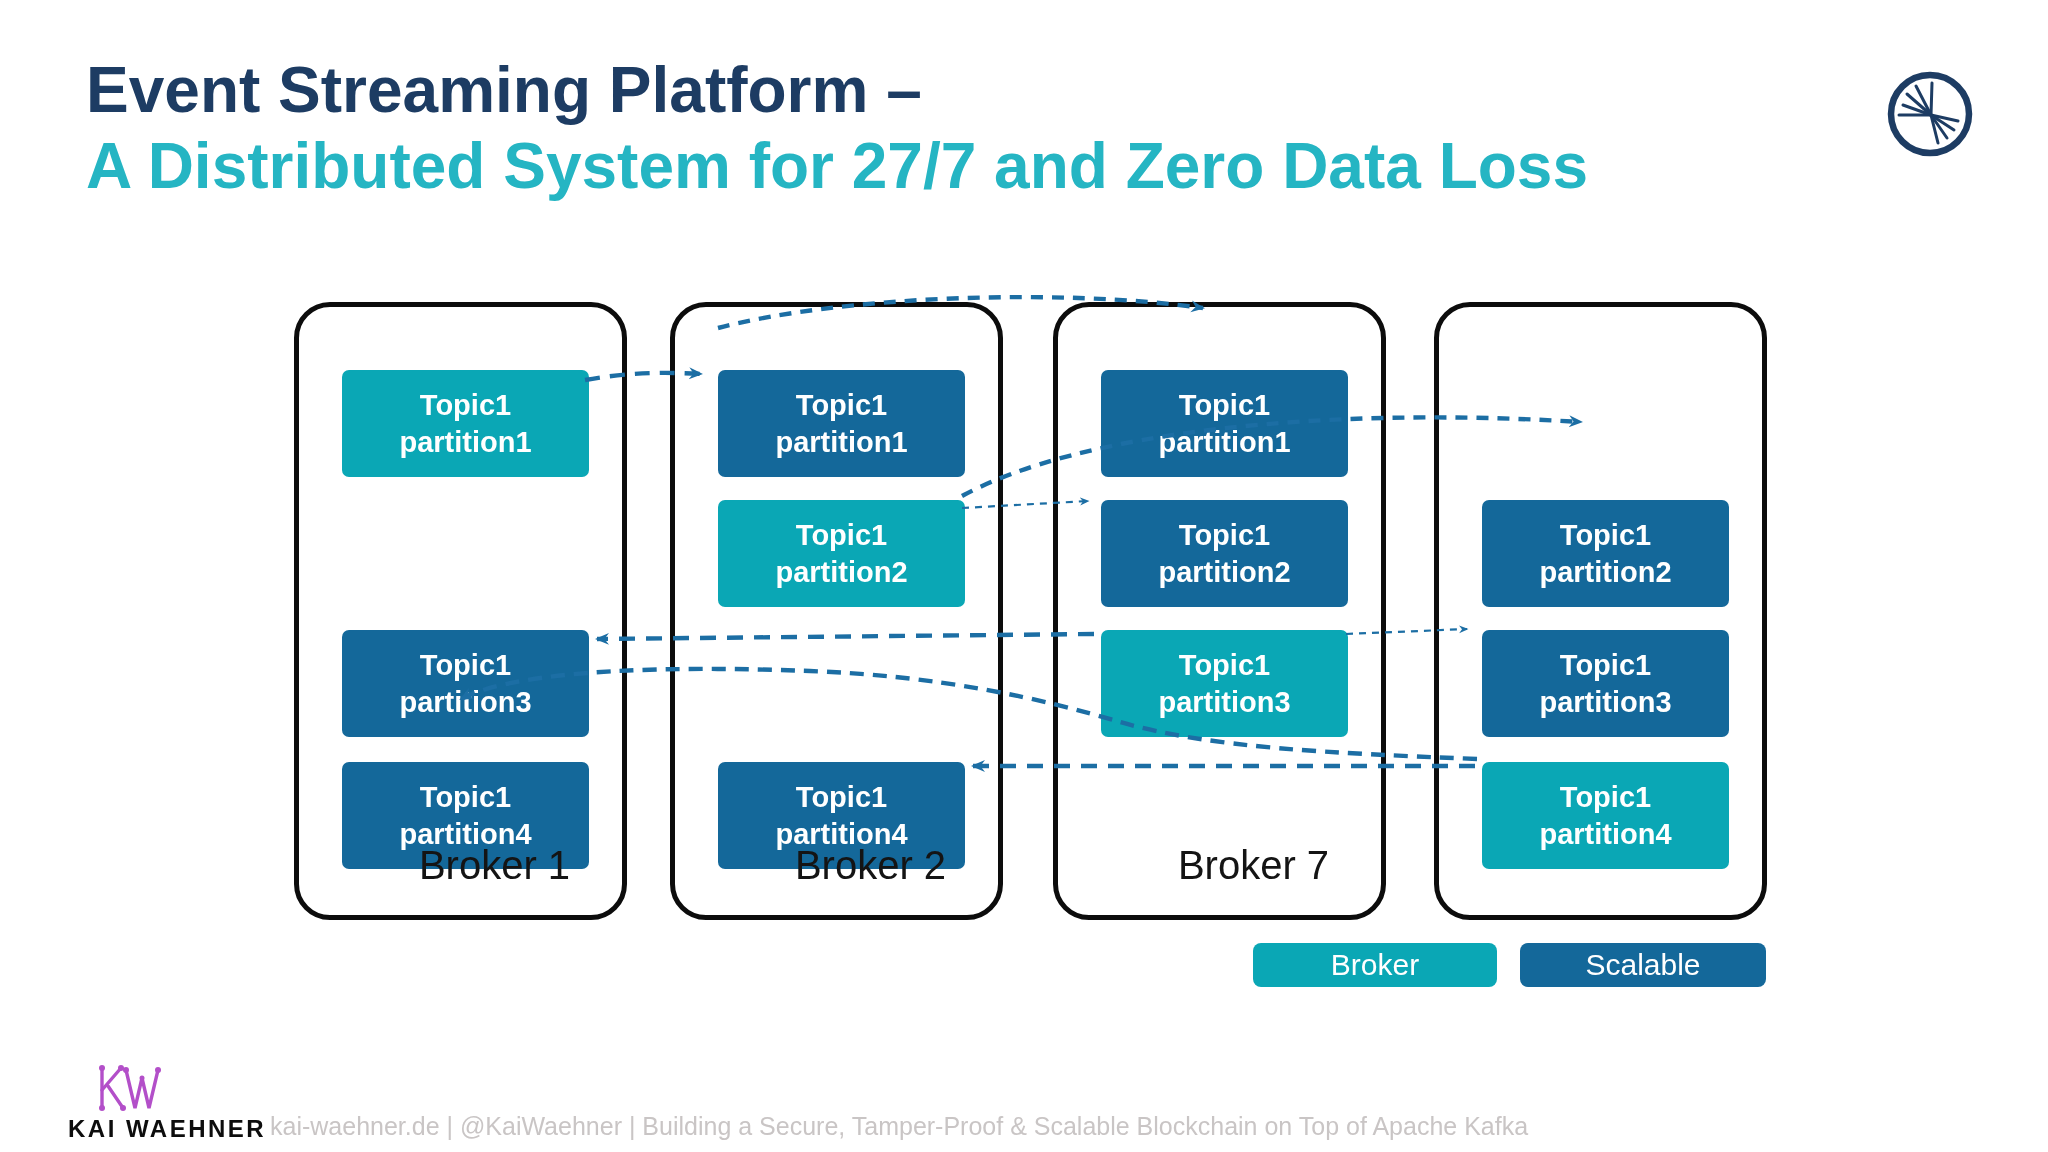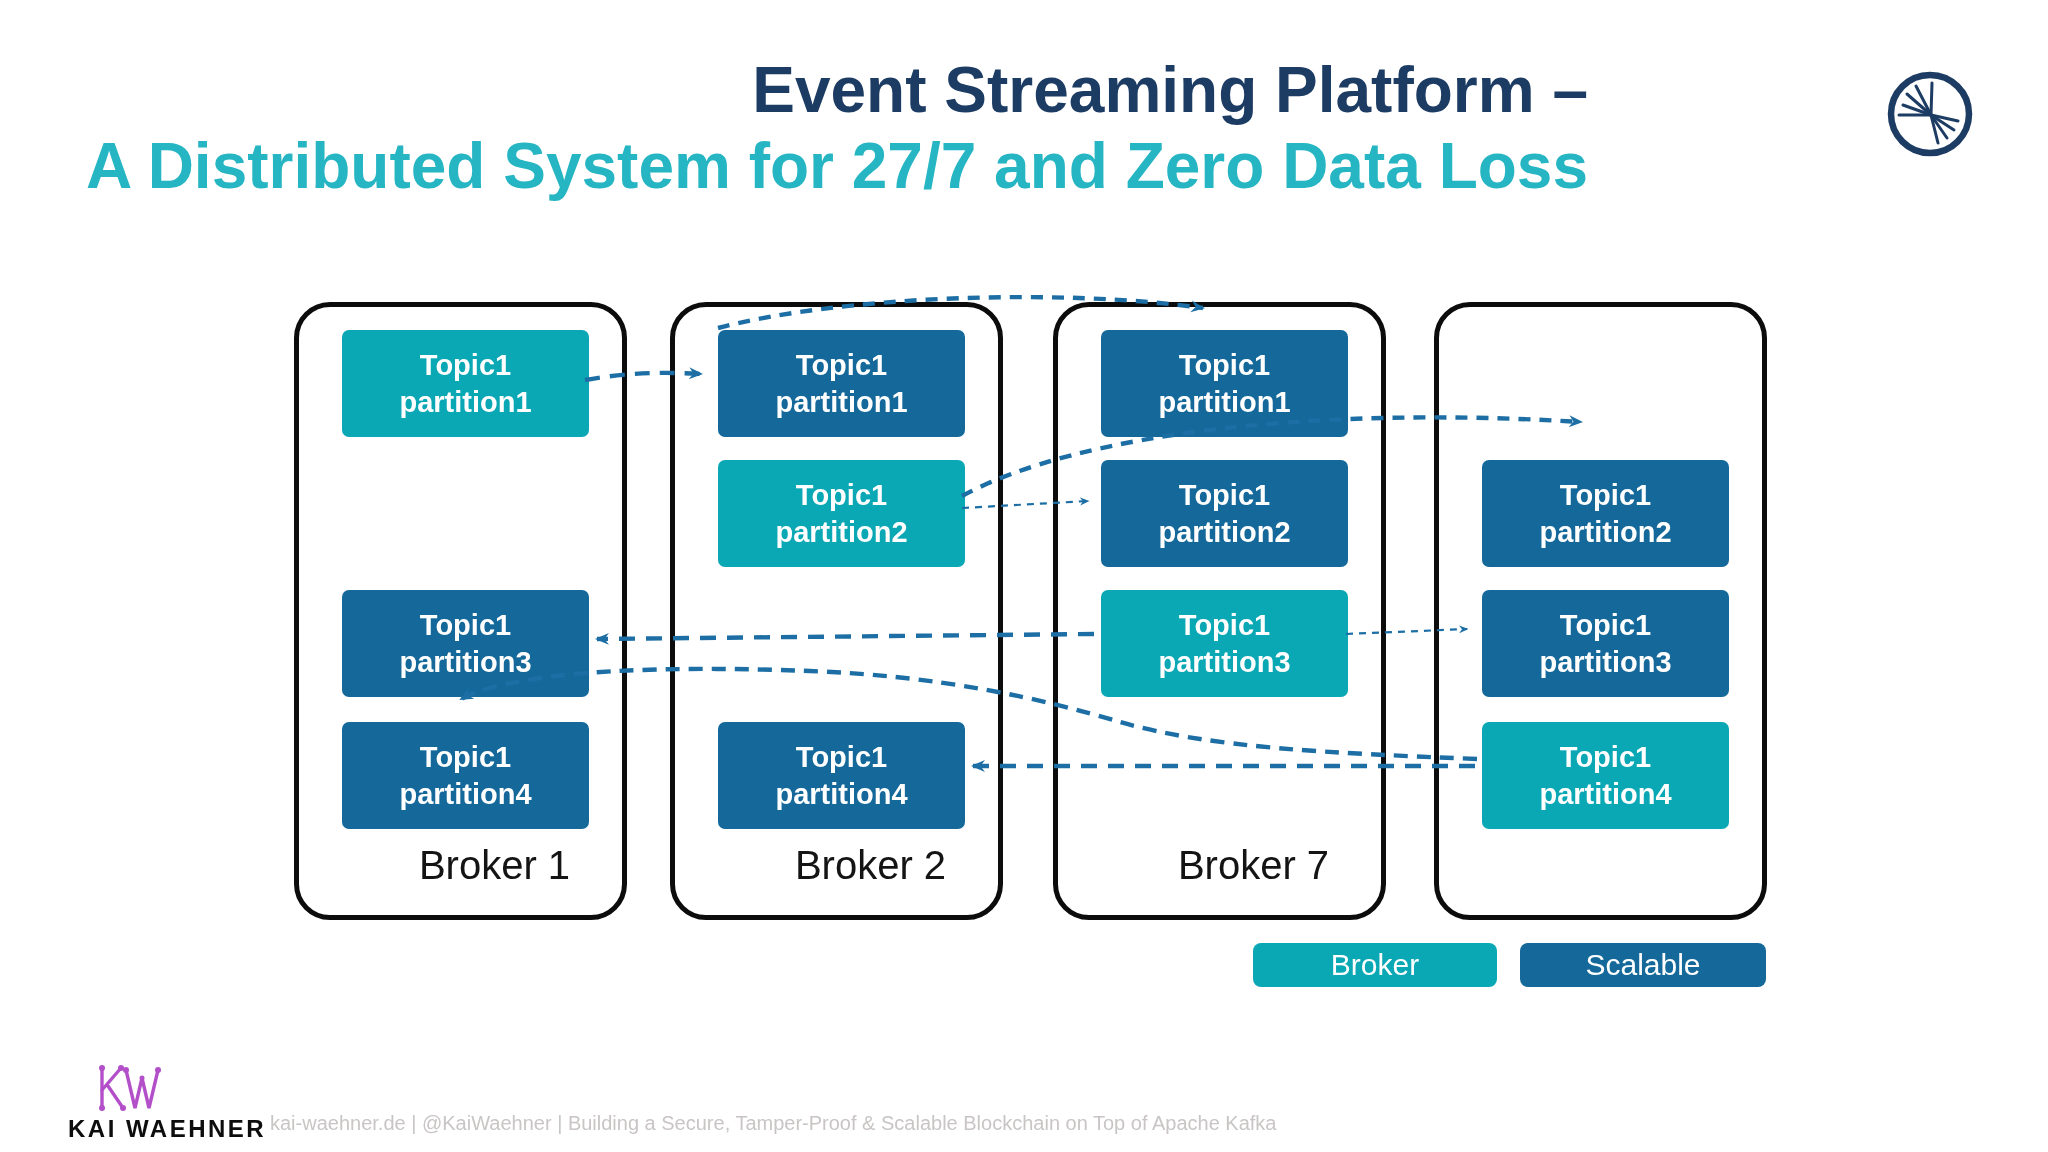--- a/index.html
+++ b/index.html
@@ -3,41 +3,41 @@
 <meta charset="utf-8">
 <style>
   html,body{margin:0;padding:0;background:#ffffff;}
   #canvas{
     position:relative;width:2048px;height:1152px;background:#ffffff;overflow:hidden;
     font-family:"Liberation Sans",sans-serif;
     --navy:#1d3c63;--title-teal:#25b5c3;--teal:#0aa7b5;--blue:#14689a;
     --arrow:#1c6ea4;--purple:#b34fc9;--footer-gray:#c9c5c5;--ink:#141414;
   }
   .title-block{position:absolute;left:86px;top:52px;line-height:76px;font-weight:600;letter-spacing:0px;}
-  .title-line1{font-size:64px;color:var(--navy);white-space:nowrap;text-align:right;}
+  .title-line1{font-size:64px;color:var(--navy);white-space:nowrap;}
   .title-line2{font-size:64px;color:var(--title-teal);white-space:nowrap;}
   .logo-confluent{position:absolute;left:1886px;top:70px;width:88px;height:88px;}
   .broker{position:absolute;top:302px;width:333px;height:618px;border:5px solid #0c0c0c;border-radius:36px;background:#fff;box-sizing:border-box;}
   .partition{position:absolute;width:247px;height:107px;border-radius:7px;color:#ffffff;
     display:flex;flex-direction:column;align-items:center;justify-content:center;
-    font-size:29px;font-weight:600;line-height:37px;text-align:center;}
+    font-size:29px;font-weight:600;line-height:37px;text-align:center;margin-top:40px;}
   .partition.leader{background:var(--teal);}
   .partition.follower{background:var(--blue);}
   .broker-label{position:absolute;left:0;top:536px;width:100%;text-align:center;font-size:40px;color:var(--ink);font-weight:400;padding-left:34px;}
   #arrow-layer{position:absolute;left:0;top:0;width:2048px;height:1152px;pointer-events:none;}
   .arrow{fill:none;stroke:var(--arrow);}
   .arrow.thick{stroke-width:4.4;}
   .arrow.thin{stroke-width:2.2;}
   .legend-box{position:absolute;top:943px;height:44px;border-radius:8px;color:#fff;
     display:flex;align-items:center;justify-content:center;font-size:30px;font-weight:500;}
   #legend-leader{left:1253px;width:244px;background:var(--teal);}
   #legend-follower{left:1520px;width:246px;background:var(--blue);}
   .kw-logo{position:absolute;left:92px;top:1060px;width:72px;height:56px;}
   .brand{position:absolute;left:68px;top:1115px;font-size:24px;font-weight:700;letter-spacing:2.5px;color:#0d0d0d;white-space:nowrap;}
-  .footer-tagline{position:absolute;left:270px;top:1112px;font-size:20px;color:var(--footer-gray);font-weight:400;white-space:nowrap;}
+  .footer-tagline{position:absolute;left:270px;top:1112px;font-size:25px;color:var(--footer-gray);font-weight:400;white-space:nowrap;}
 </style>
 </head>
 <body>
 
 <div id="canvas" style="--navy: #1d3c63; --title-teal: #25b5c3; --teal: #0aa7b5; --blue: #14689a; --arrow: #1c6ea4; --purple: #b34fc9; --footer-gray: #c9c5c5;">
 
   <div class="title-block">
     <div class="title-line1">Event Streaming Platform –</div>
     <div class="title-line2">A Distributed System for 27/7 and Zero Data Loss</div>
   </div>

